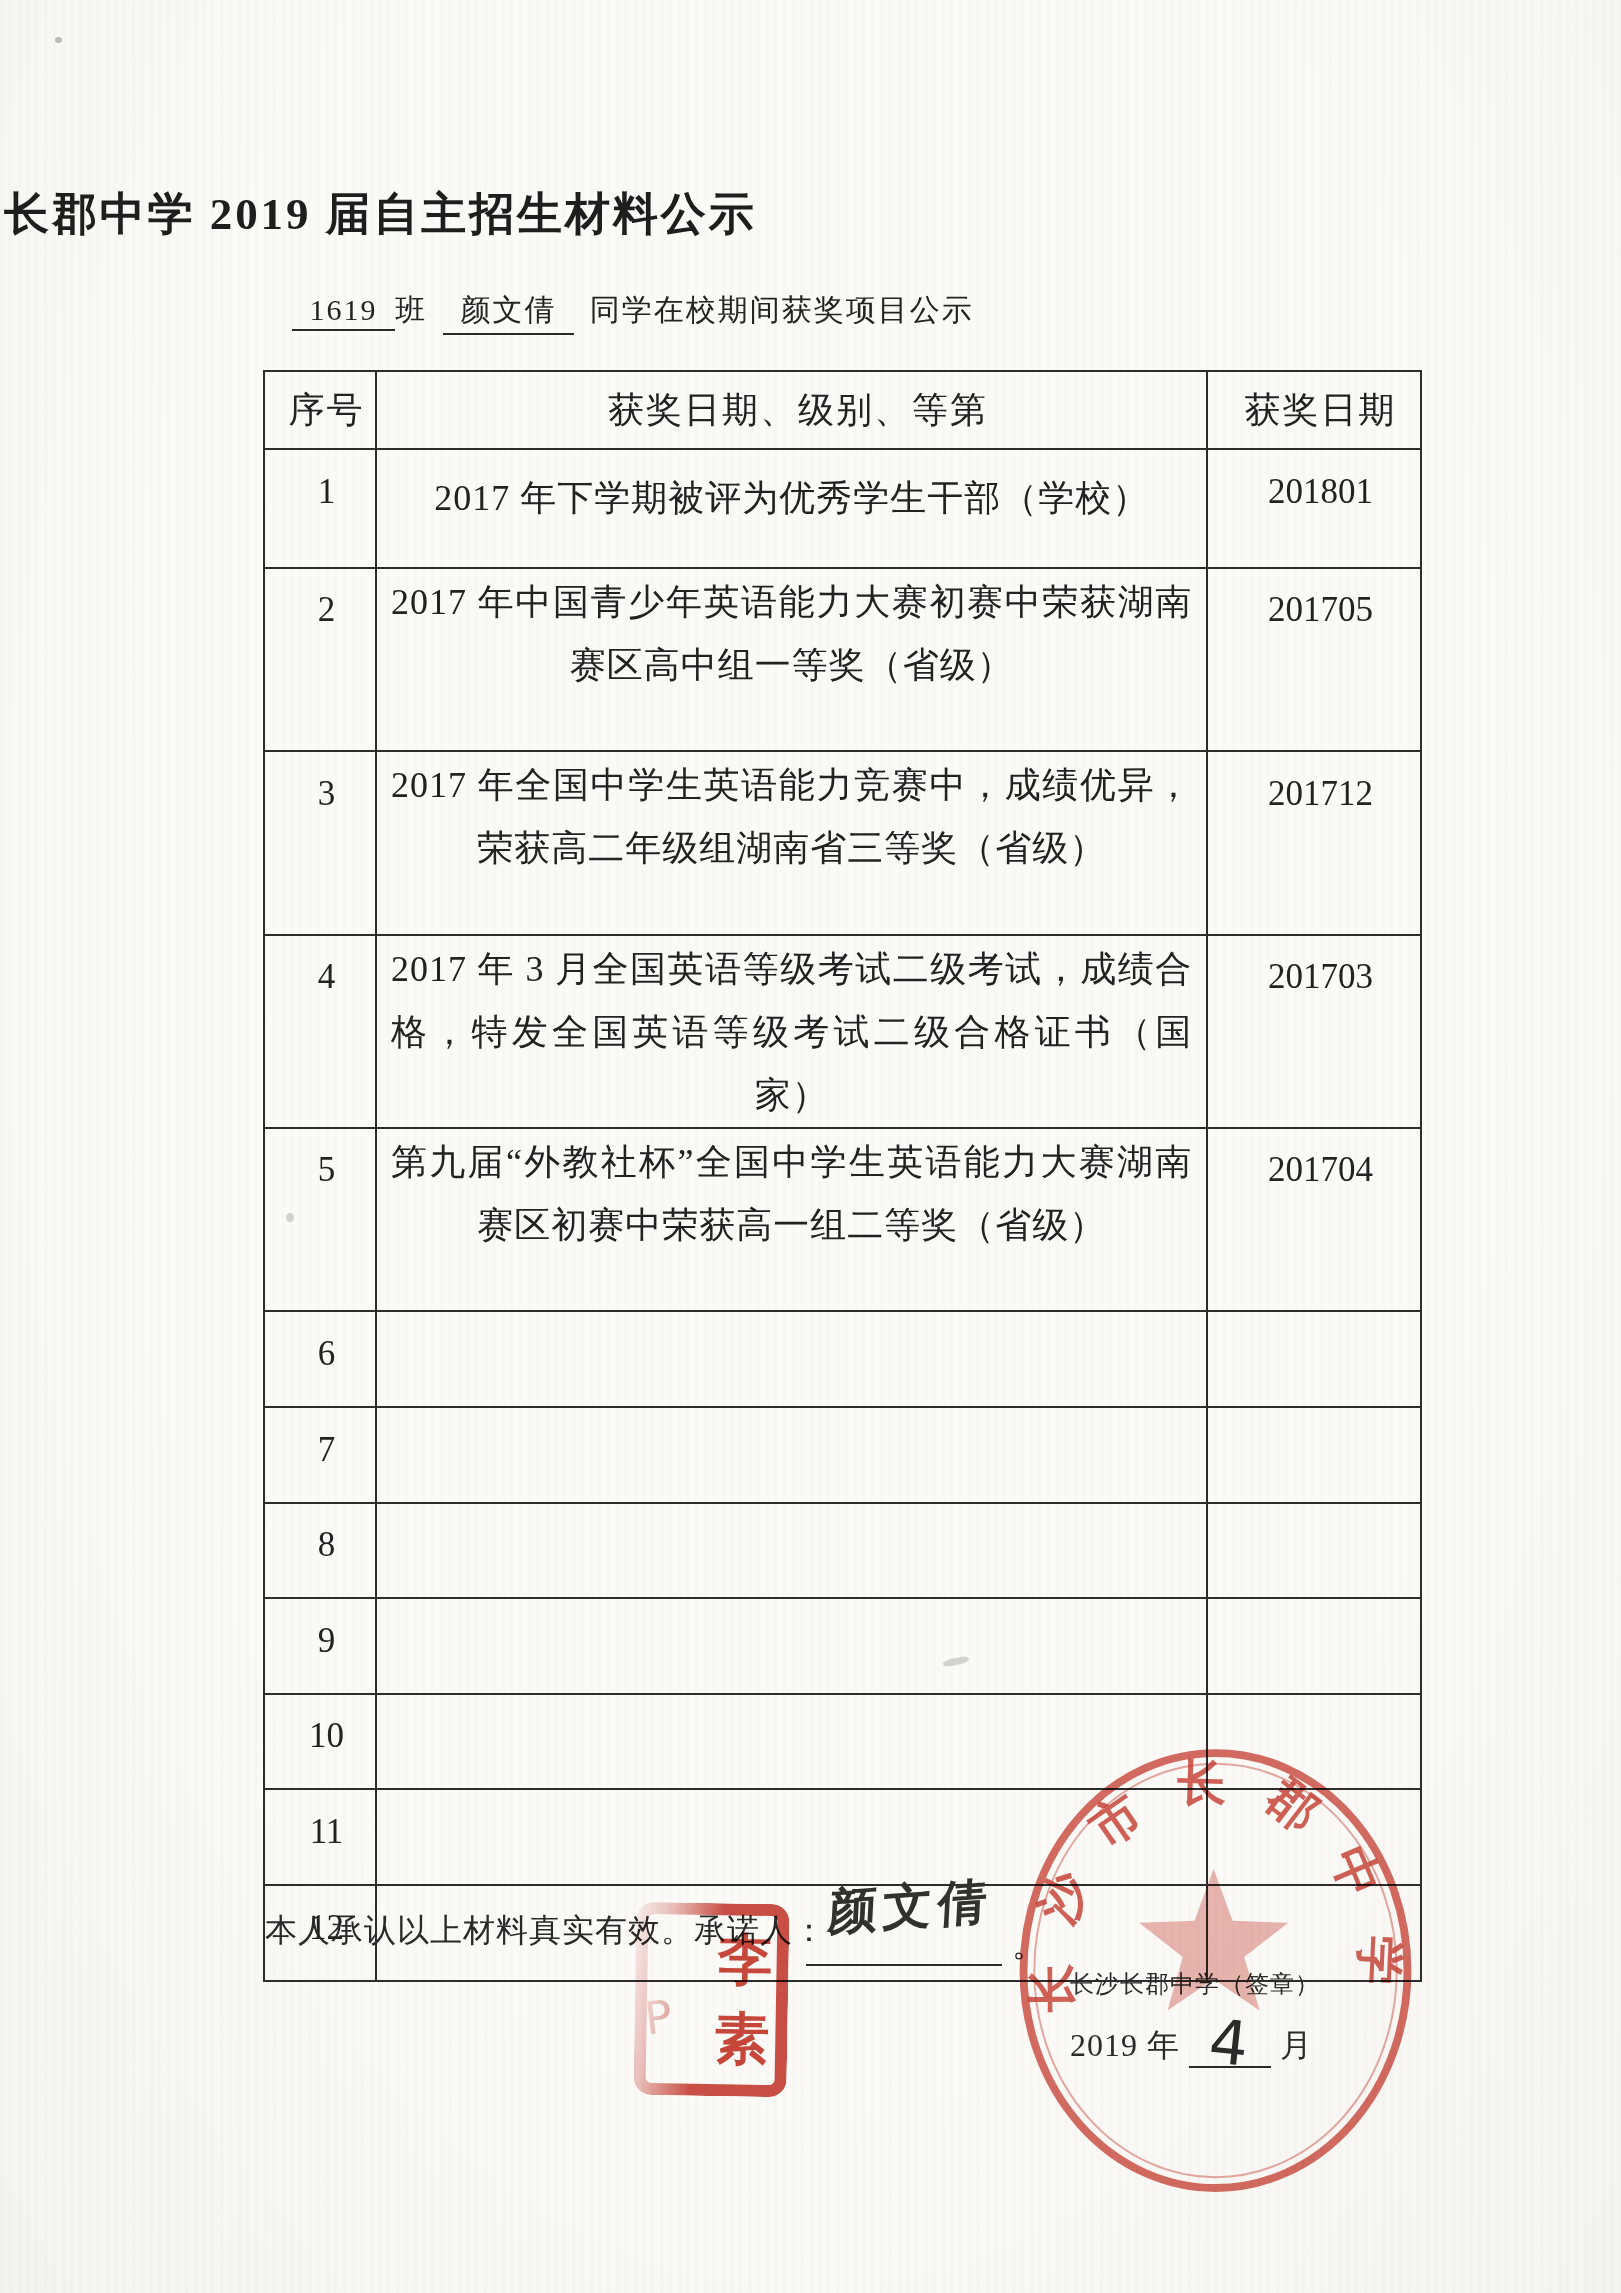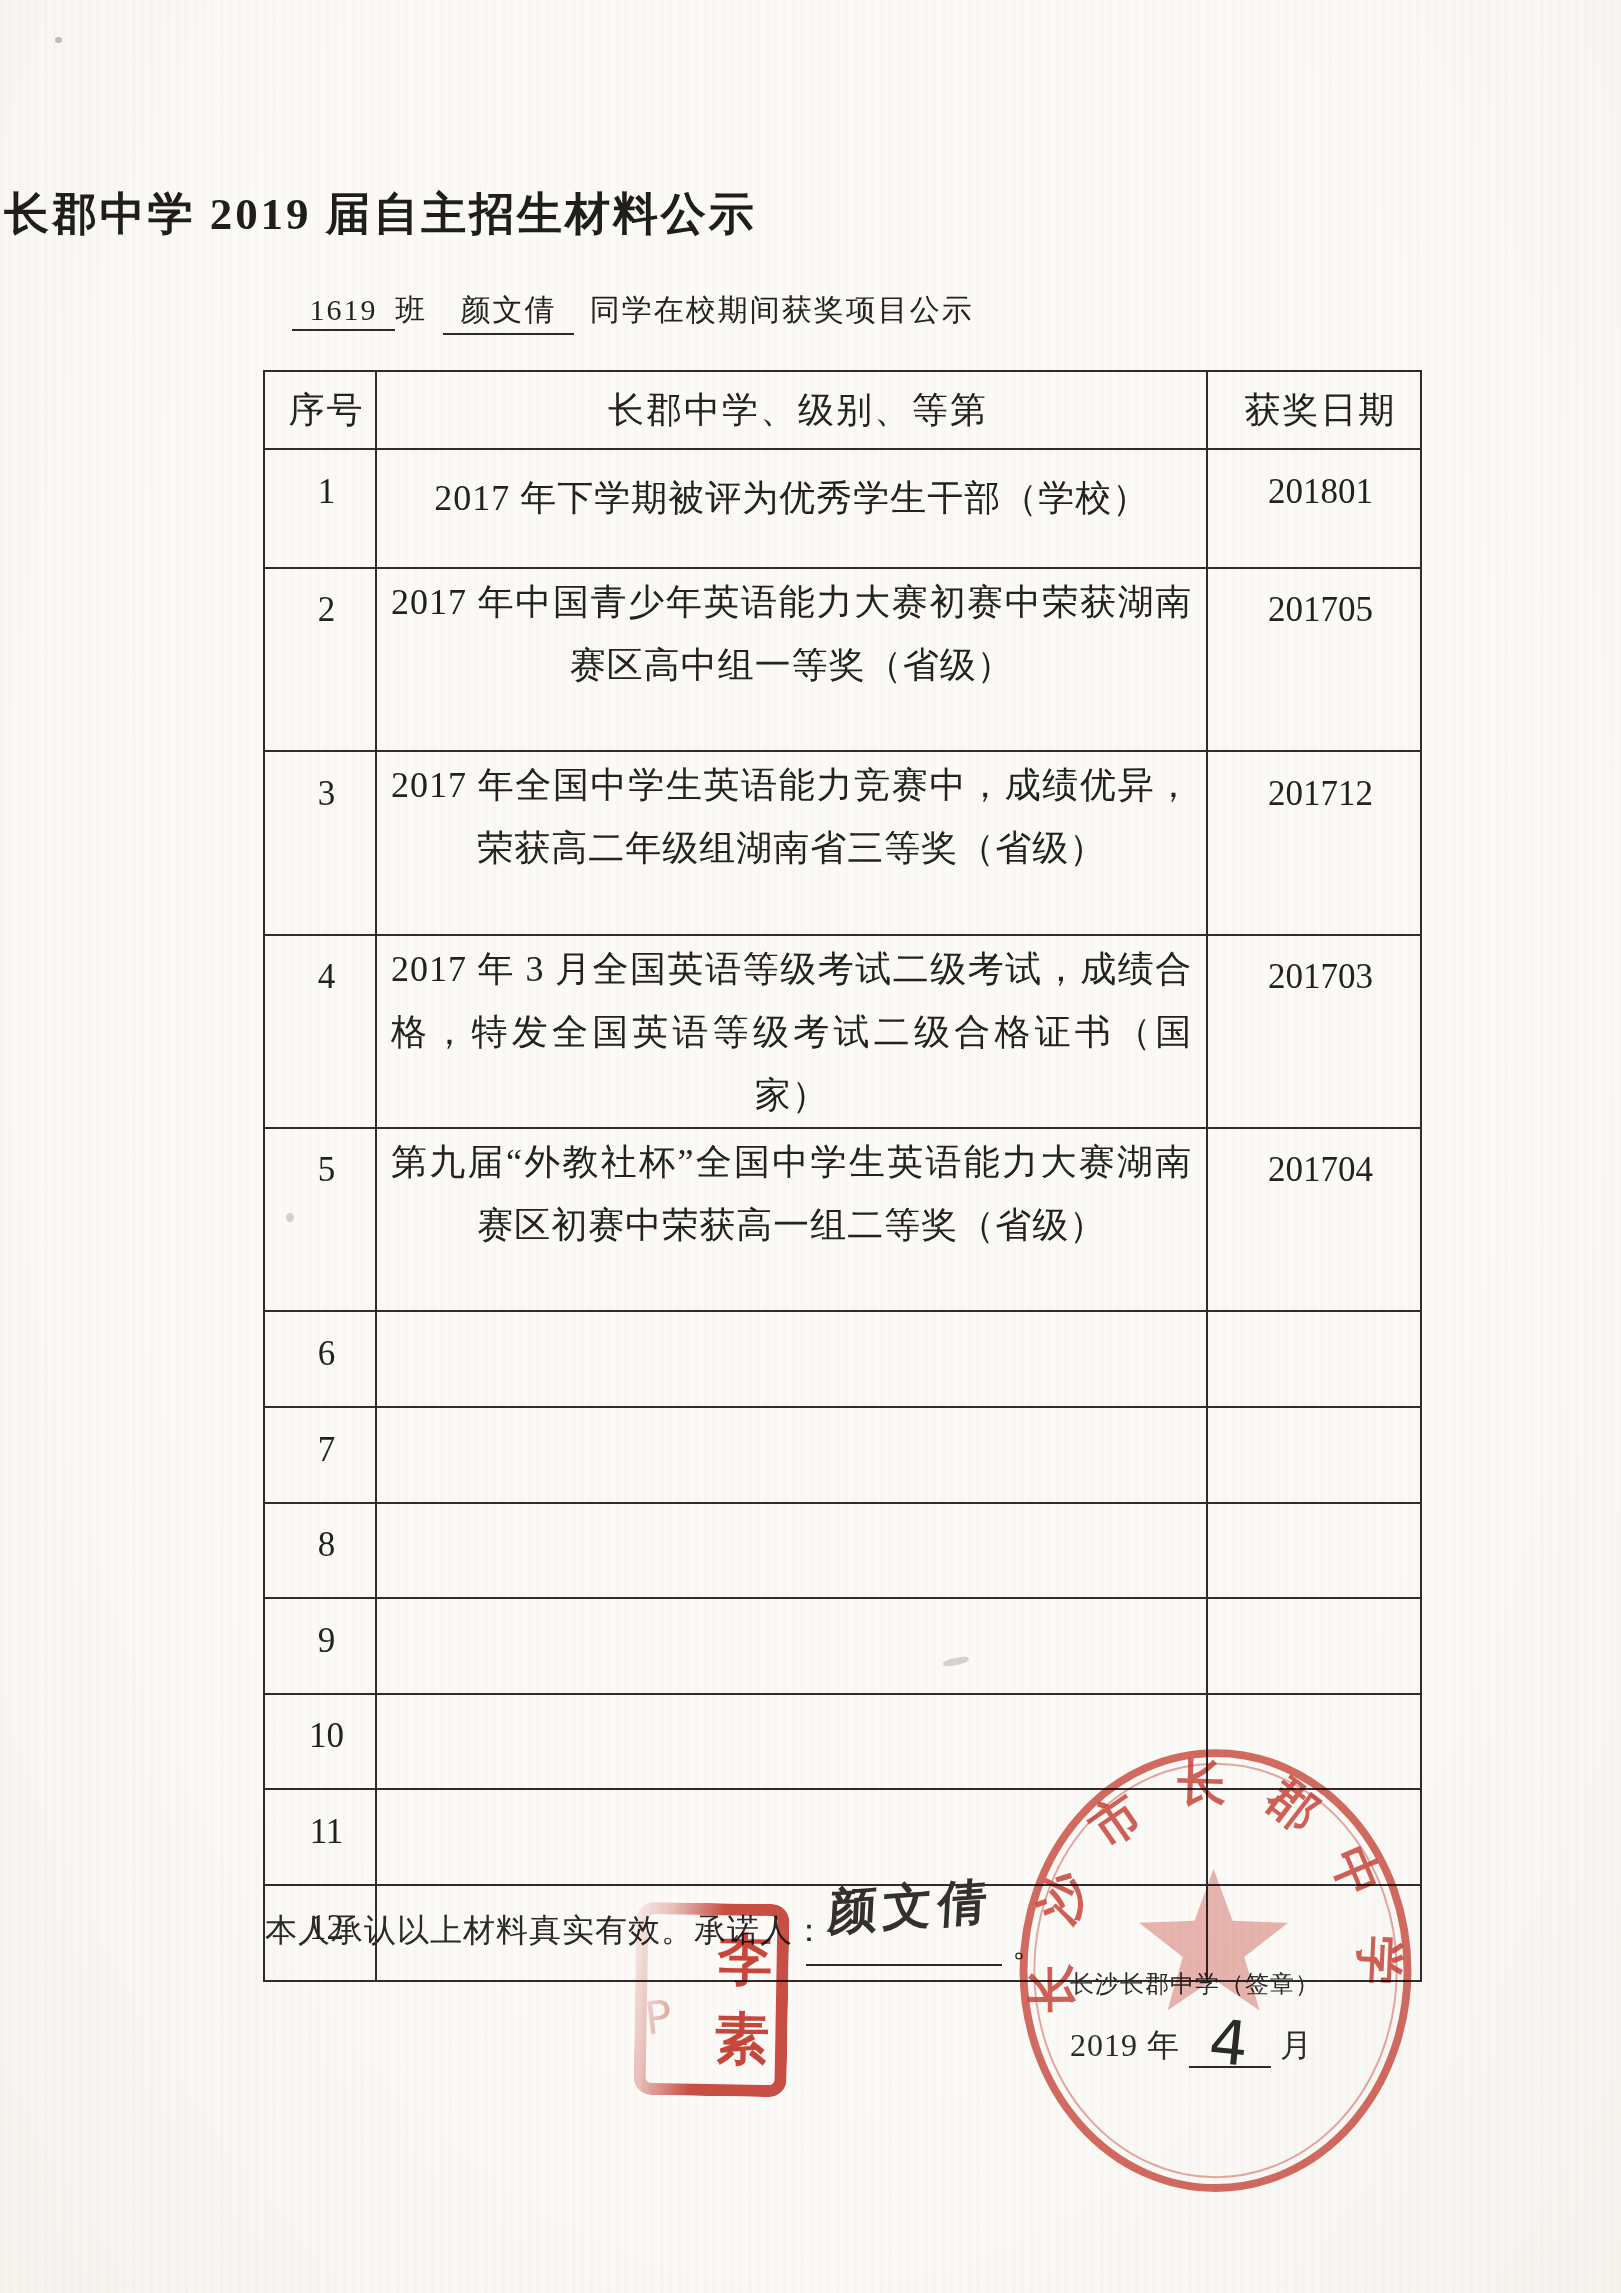--- a/index.html
+++ b/index.html
@@ -150,21 +150,21 @@
 
   <table class="awards">
     <colgroup>
         <col style="width:112px">
         <col style="width:831px">
         <col style="width:214px">
       </colgroup>
     <thead>
       <tr>
         <th class="hcell">序号</th>
-        <th class="hcell">长郡中学、级别、等第</th>
+        <th class="hcell">获奖日期、级别、等第</th>
         <th class="hcell">获奖日期</th>
       </tr>
     </thead>
     <tbody>
         <tr class="row-single">
           <td class="no-cell">1</td>
           <td class="award-cell">2017 年下学期被评为优秀学生干部（学校）</td>
           <td class="date-cell">201801</td>
         </tr>
         <tr class="row-tall">

